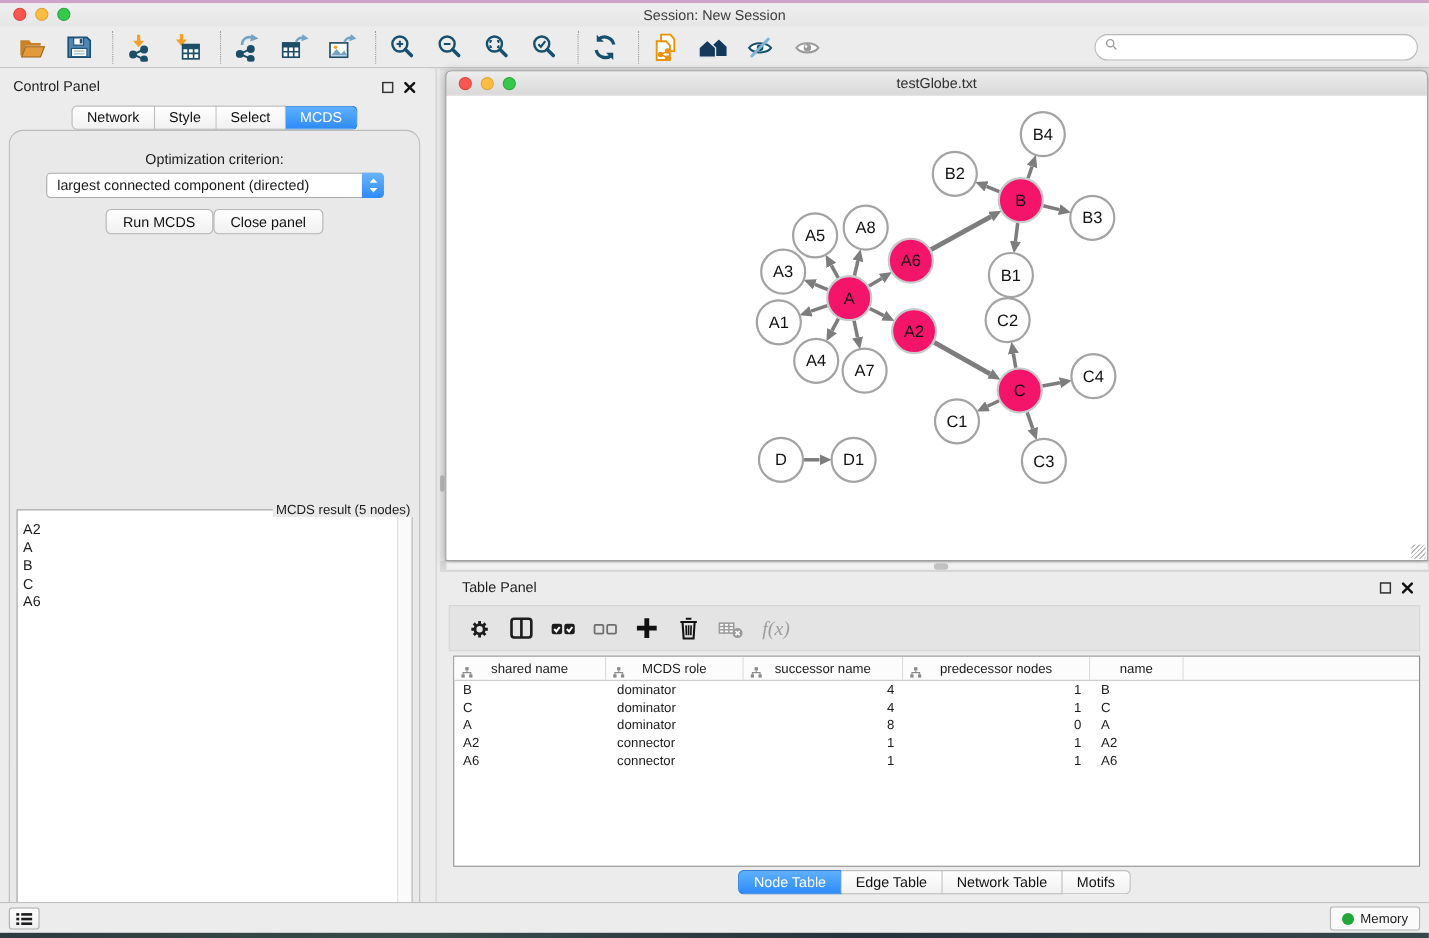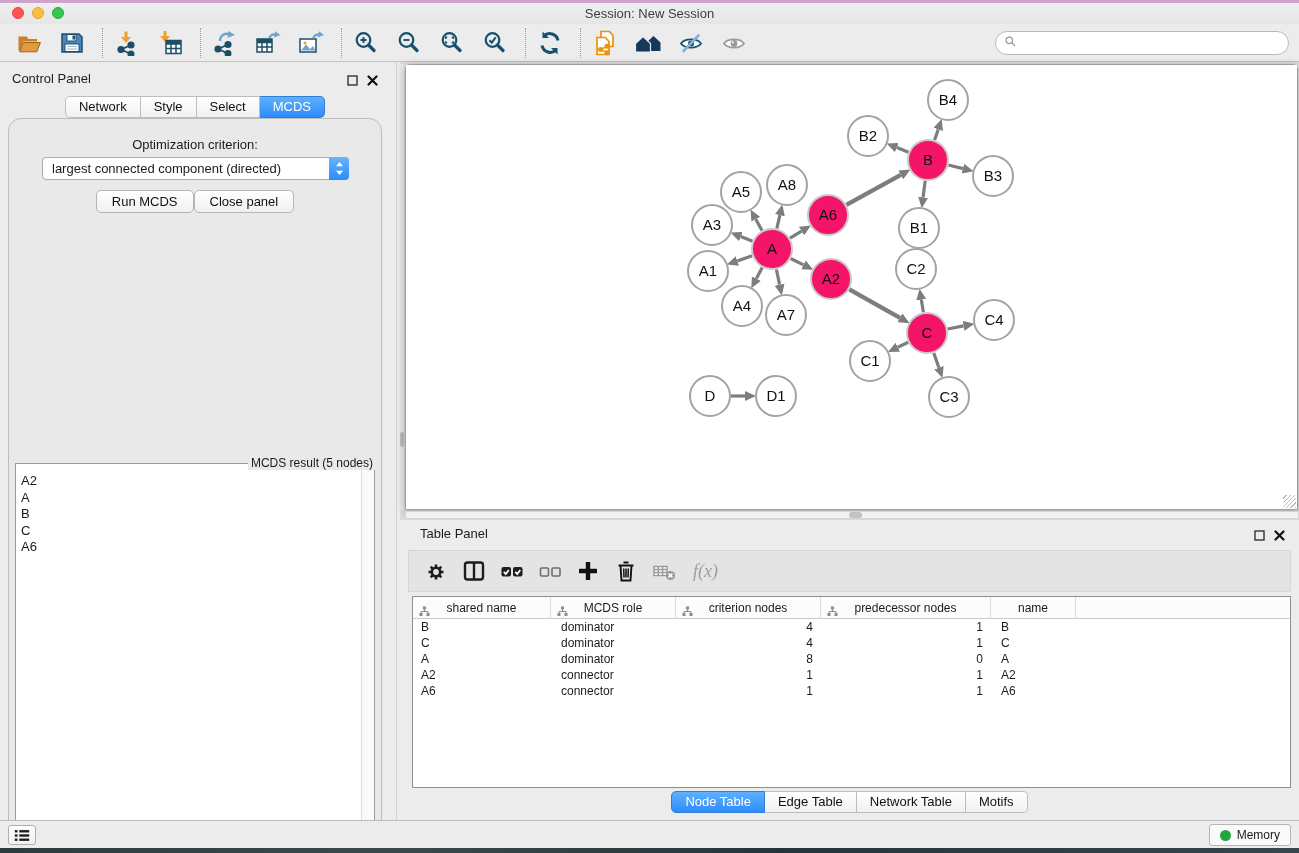--- a/index.html
+++ b/index.html
@@ -294,20 +294,28 @@
   </div>
 </div>
 <div class="splitline"></div>
 
 <div class="right-region">
   <div class="mdi">
     <div class="mdi-vscroll">
         <div class="mdi-vthumb"></div>
       </div>
     <div class="netwin">
+      <div class="netwin-titlebar">
+        <div class="lights">
+          <div class="light red"></div>
+          <div class="light yellow"></div>
+          <div class="light green"></div>
+        </div>
+        <div class="netwin-title">testGlobe.txt</div>
+      </div>
       <div class="netcanvas">
         <svg width="891" height="421">
           <defs>
             <marker id="arrowhead" viewBox="0 0 11 10" refX="0" refY="5" markerWidth="11" markerHeight="10" markerUnits="userSpaceOnUse" orient="auto">
                 <path d="M0 0L11 5L0 10z" fill="#7D7D7D"></path>
               </marker>
           </defs>
           <g>
               <line x1="346.1" y1="190.8" x2="331.3" y2="195.9" stroke="#7D7D7D" stroke-width="3.2" marker-end="url(#arrowhead)"></line>
               <line x1="384.7" y1="193.5" x2="397.4" y2="199.9" stroke="#7D7D7D" stroke-width="3.2" marker-end="url(#arrowhead)"></line>
@@ -511,21 +519,21 @@
                 </g>
                 <path d="M5.5 3.5v2M2 7V5.5h7V7" stroke="#8a8a8a" fill="none"></path>
               </svg></span><span>MCDS role</span></div>
           <div class="th" style="width: 145px;"><span class="hicon"><svg width="11" height="11" viewBox="0 0 11 11">
                 <g fill="#8a8a8a">
                   <rect x="4" y="0.5" width="3" height="3"></rect>
                   <rect x="0.5" y="7" width="3" height="3"></rect>
                   <rect x="7.5" y="7" width="3" height="3"></rect>
                 </g>
                 <path d="M5.5 3.5v2M2 7V5.5h7V7" stroke="#8a8a8a" fill="none"></path>
-              </svg></span><span>criterion nodes</span></div>
+              </svg></span><span>successor name</span></div>
           <div class="th" style="width: 170px;"><span class="hicon"><svg width="11" height="11" viewBox="0 0 11 11">
                 <g fill="#8a8a8a">
                   <rect x="4" y="0.5" width="3" height="3"></rect>
                   <rect x="0.5" y="7" width="3" height="3"></rect>
                   <rect x="7.5" y="7" width="3" height="3"></rect>
                 </g>
                 <path d="M5.5 3.5v2M2 7V5.5h7V7" stroke="#8a8a8a" fill="none"></path>
               </svg></span><span>predecessor nodes</span></div>
           <div class="th" style="width: 85px;"><span>name</span></div>
           <div class="th filler"></div>

